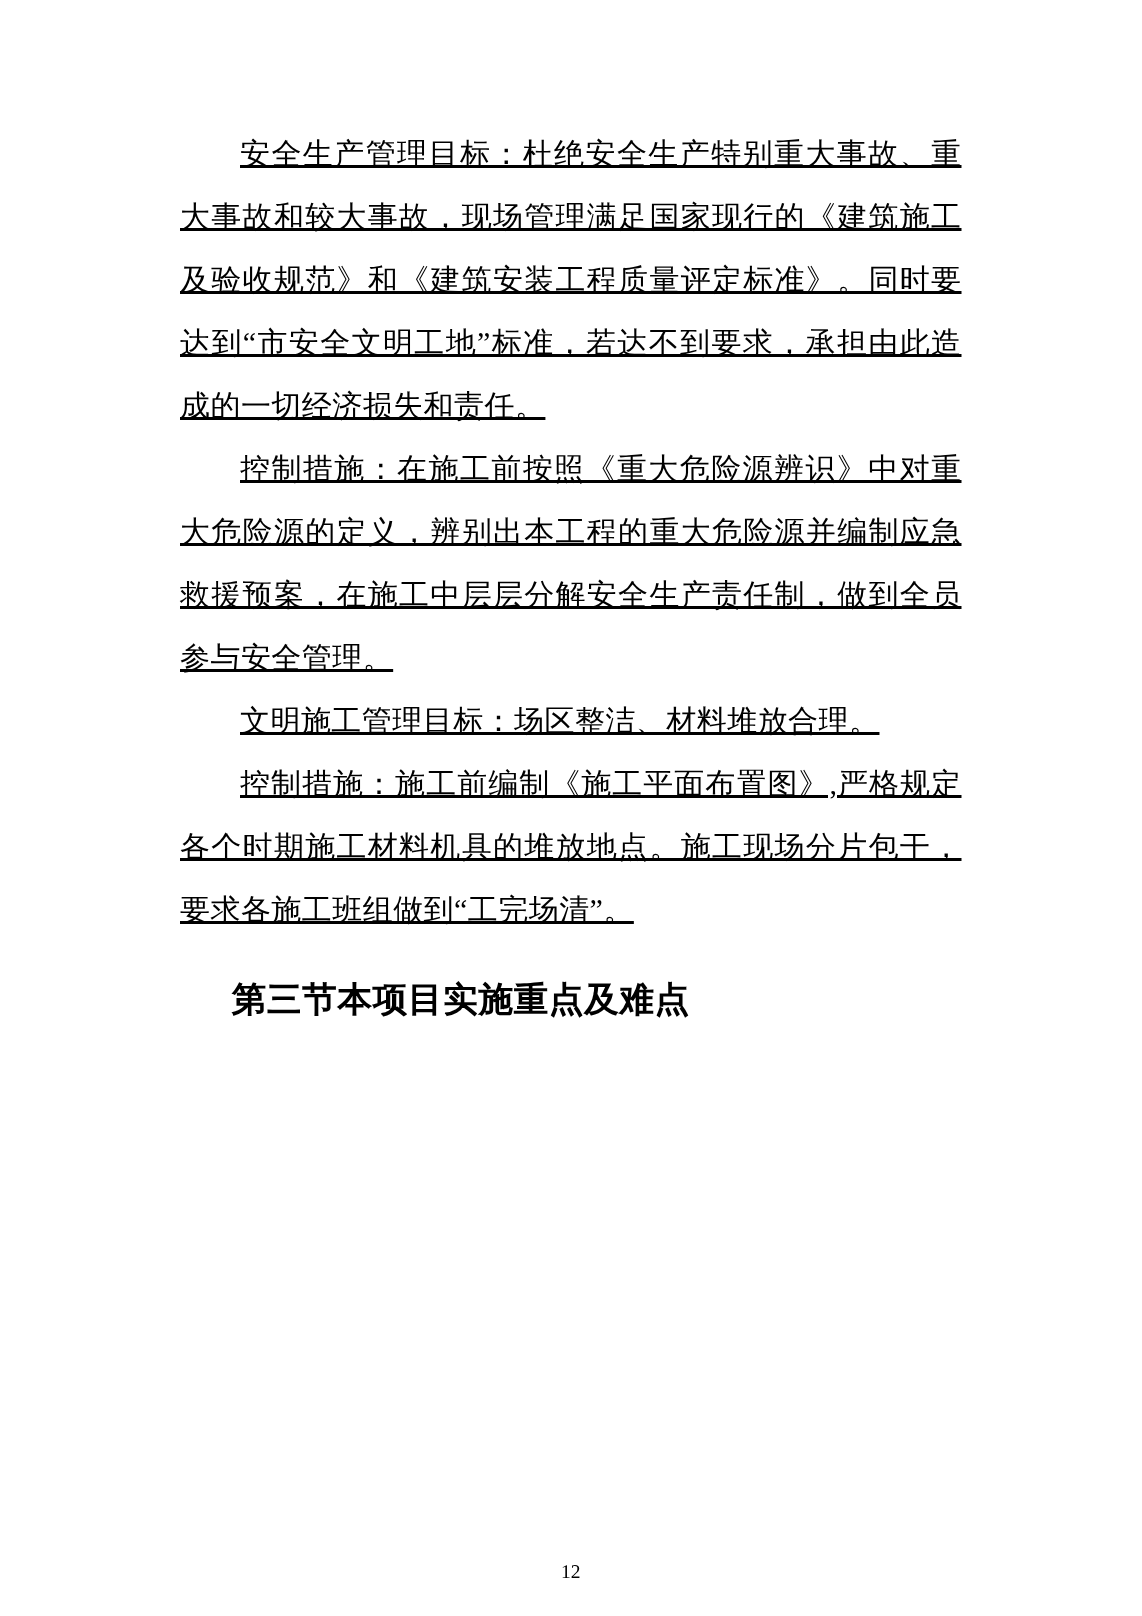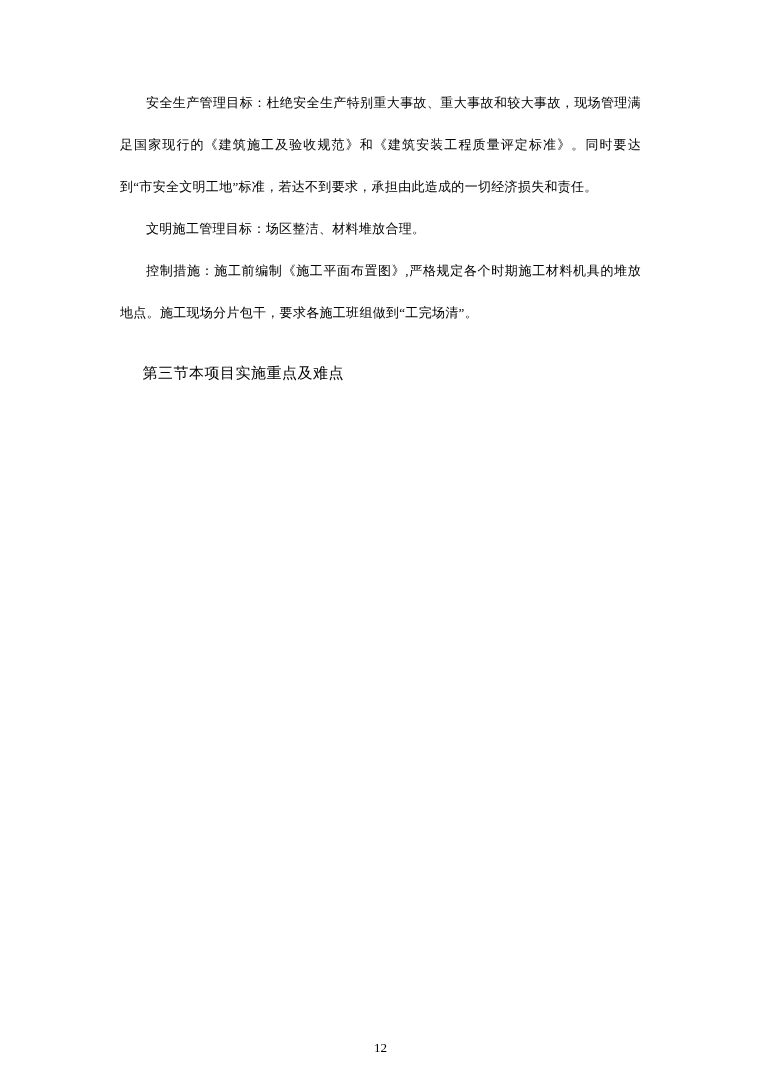--- a/index.html
+++ b/index.html
@@ -12,33 +12,34 @@
     font-family: "Liberation Serif", "DejaVu Serif", serif;
     color: #000000;
   }
   .page {
     position: absolute;
     inset: 0;
     background: #ffffff;
     padding: 82px 120px 0 120px;
   }
   .para {
-    font-size: 13px;
+    font-size: 20px;
     line-height: 42px;
     text-align: justify;
     text-justify: inter-ideograph;
     text-indent: 2em;
     letter-spacing: 0.3px;
+    text-decoration: underline;
   }
   .para.bold {
     font-weight: bold;
   }
   .heading {
-    font-size: 15px;
-    font-weight: normal;
+    font-size: 23px;
+    font-weight: bold;
     line-height: 46px;
     margin: 16px 0 22px 0;
     text-indent: 1.5em;
     letter-spacing: 0.5px;
   }
   .footer {
     position: absolute;
     left: 0;
     bottom: 20px;
     width: 100%;
@@ -47,20 +48,21 @@
     line-height: 18px;
   }
 </style>
 </head>
 <body>
 
 <div class="page">
 
   <p class="para">安全生产管理目标：杜绝安全生产特别重大事故、重大事故和较大事故，现场管理满足国家现行的《建筑施工及验收规范》和《建筑安装工程质量评定标准》。同时要达到“市安全文明工地”标准，若达不到要求，承担由此造成的一切经济损失和责任。</p>
 
+  <p class="para">控制措施：在施工前按照《重大危险源辨识》中对重大危险源的定义，辨别出本工程的重大危险源并编制应急救援预案，在施工中层层分解安全生产责任制，做到全员参与安全管理。</p>
 
 
   <p class="para">文明施工管理目标：场区整洁、材料堆放合理。</p>
 
   <p class="para">控制措施：施工前编制《施工平面布置图》,严格规定各个时期施工材料机具的堆放地点。施工现场分片包干，要求各施工班组做到“工完场清”。</p>
 
   <h2 class="heading">第三节本项目实施重点及难点</h2>
 
 
 

